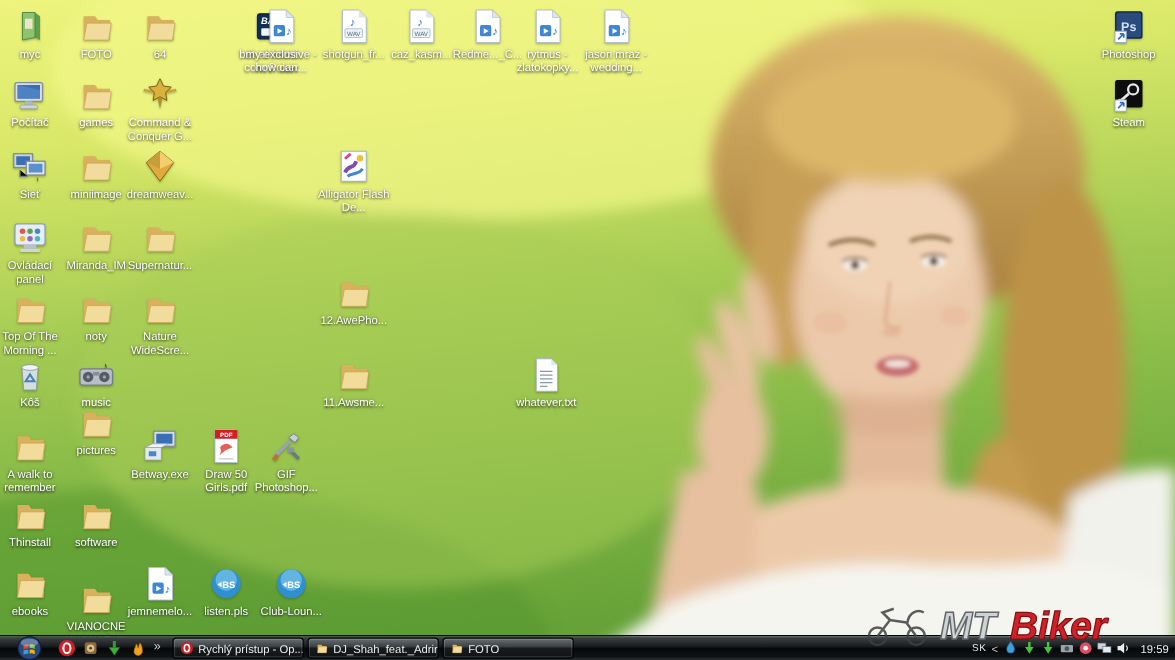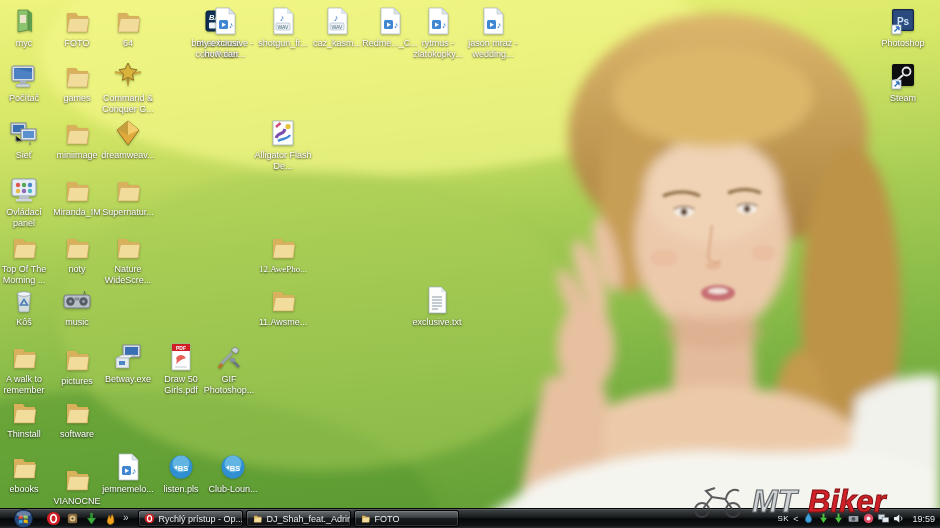--- a/index.html
+++ b/index.html
@@ -328,21 +328,21 @@
         </svg></div>
       <div class="lbl">noty</div>
     </div>
     <div class="dicon" style="left: 98px; top: 231px;">
       <div class="ico"><svg viewBox="0 0 32 32">
           <path d="M6 8h9l2 3h10v16H6z" fill="#d9b15c"></path>
           <path d="M6 27l2.5-13.5H28L26 27z" fill="#f2dc9b" stroke="#c9a75a" stroke-width="0.6"></path>
         </svg></div>
       <div class="lbl">Nature WideScre...</div>
     </div>
-    <div class="dicon" style="left: 253px; top: 231px; font-family: Liberation Serif, serif;">
+    <div class="dicon" style="left: 253px; top: 218px;">
       <div class="ico"><svg viewBox="0 0 32 32">
           <path d="M6 8h9l2 3h10v16H6z" fill="#d9b15c"></path>
           <path d="M6 27l2.5-13.5H28L26 27z" fill="#f2dc9b" stroke="#c9a75a" stroke-width="0.6"></path>
         </svg></div>
       <div class="lbl">12.AwePho...</div>
     </div>
     <div class="dicon" style="left: -6px; top: 284px;">
       <div class="ico"><svg viewBox="0 0 32 32">
           <path d="M9.5 10h13L21 28H11z" fill="#dbe4ec" stroke="#8c9aa8" stroke-width="0.7" opacity="0.92"></path>
           <ellipse cx="16" cy="10" rx="6.6" ry="2.3" fill="#eef3f7" stroke="#8c9aa8" stroke-width="0.7"></ellipse>
@@ -368,30 +368,30 @@
           <path d="M6 27l2.5-13.5H28L26 27z" fill="#f2dc9b" stroke="#c9a75a" stroke-width="0.6"></path>
         </svg></div>
       <div class="lbl">11.Awsme...</div>
     </div>
     <div class="dicon" style="left: 407px; top: 284px;">
       <div class="ico"><svg viewBox="0 0 32 32">
           <path d="M8 3h12l5 5v21H8z" fill="#fdfdfd" stroke="#a8b6c0" stroke-width="0.8"></path>
           <path d="M20 3l5 5h-5z" fill="#dde6ec"></path>
           <path d="M11 13h10M11 16h10M11 19h10M11 22h10M11 25h6" stroke="#8a9aa6" stroke-width="1"></path>
         </svg></div>
-      <div class="lbl">exclusive.txt</div>
+      <div class="lbl">whatever.txt</div>
     </div>
     <div class="dicon" style="left: -6px; top: 341px;">
       <div class="ico"><svg viewBox="0 0 32 32">
           <path d="M6 8h9l2 3h10v16H6z" fill="#d9b15c"></path>
           <path d="M6 27l2.5-13.5H28L26 27z" fill="#f2dc9b" stroke="#c9a75a" stroke-width="0.6"></path>
         </svg></div>
       <div class="lbl">A walk to remember</div>
     </div>
-    <div class="dicon" style="left: 47px; top: 343px;">
+    <div class="dicon" style="left: 47px; top: 322px;">
       <div class="ico"><svg viewBox="0 0 32 32">
           <path d="M6 8h9l2 3h10v16H6z" fill="#d9b15c"></path>
           <path d="M6 27l2.5-13.5H28L26 27z" fill="#f2dc9b" stroke="#c9a75a" stroke-width="0.6"></path>
         </svg></div>
       <div class="lbl">pictures</div>
     </div>
     <div class="dicon" style="left: 98px; top: 341px;">
       <div class="ico"><svg viewBox="0 0 32 32">
           <rect x="11" y="4" width="17" height="12" fill="#d8dee3" stroke="#828e9a"></rect>
           <rect x="13" y="6" width="13" height="8" fill="#3b6fb3"></rect>

